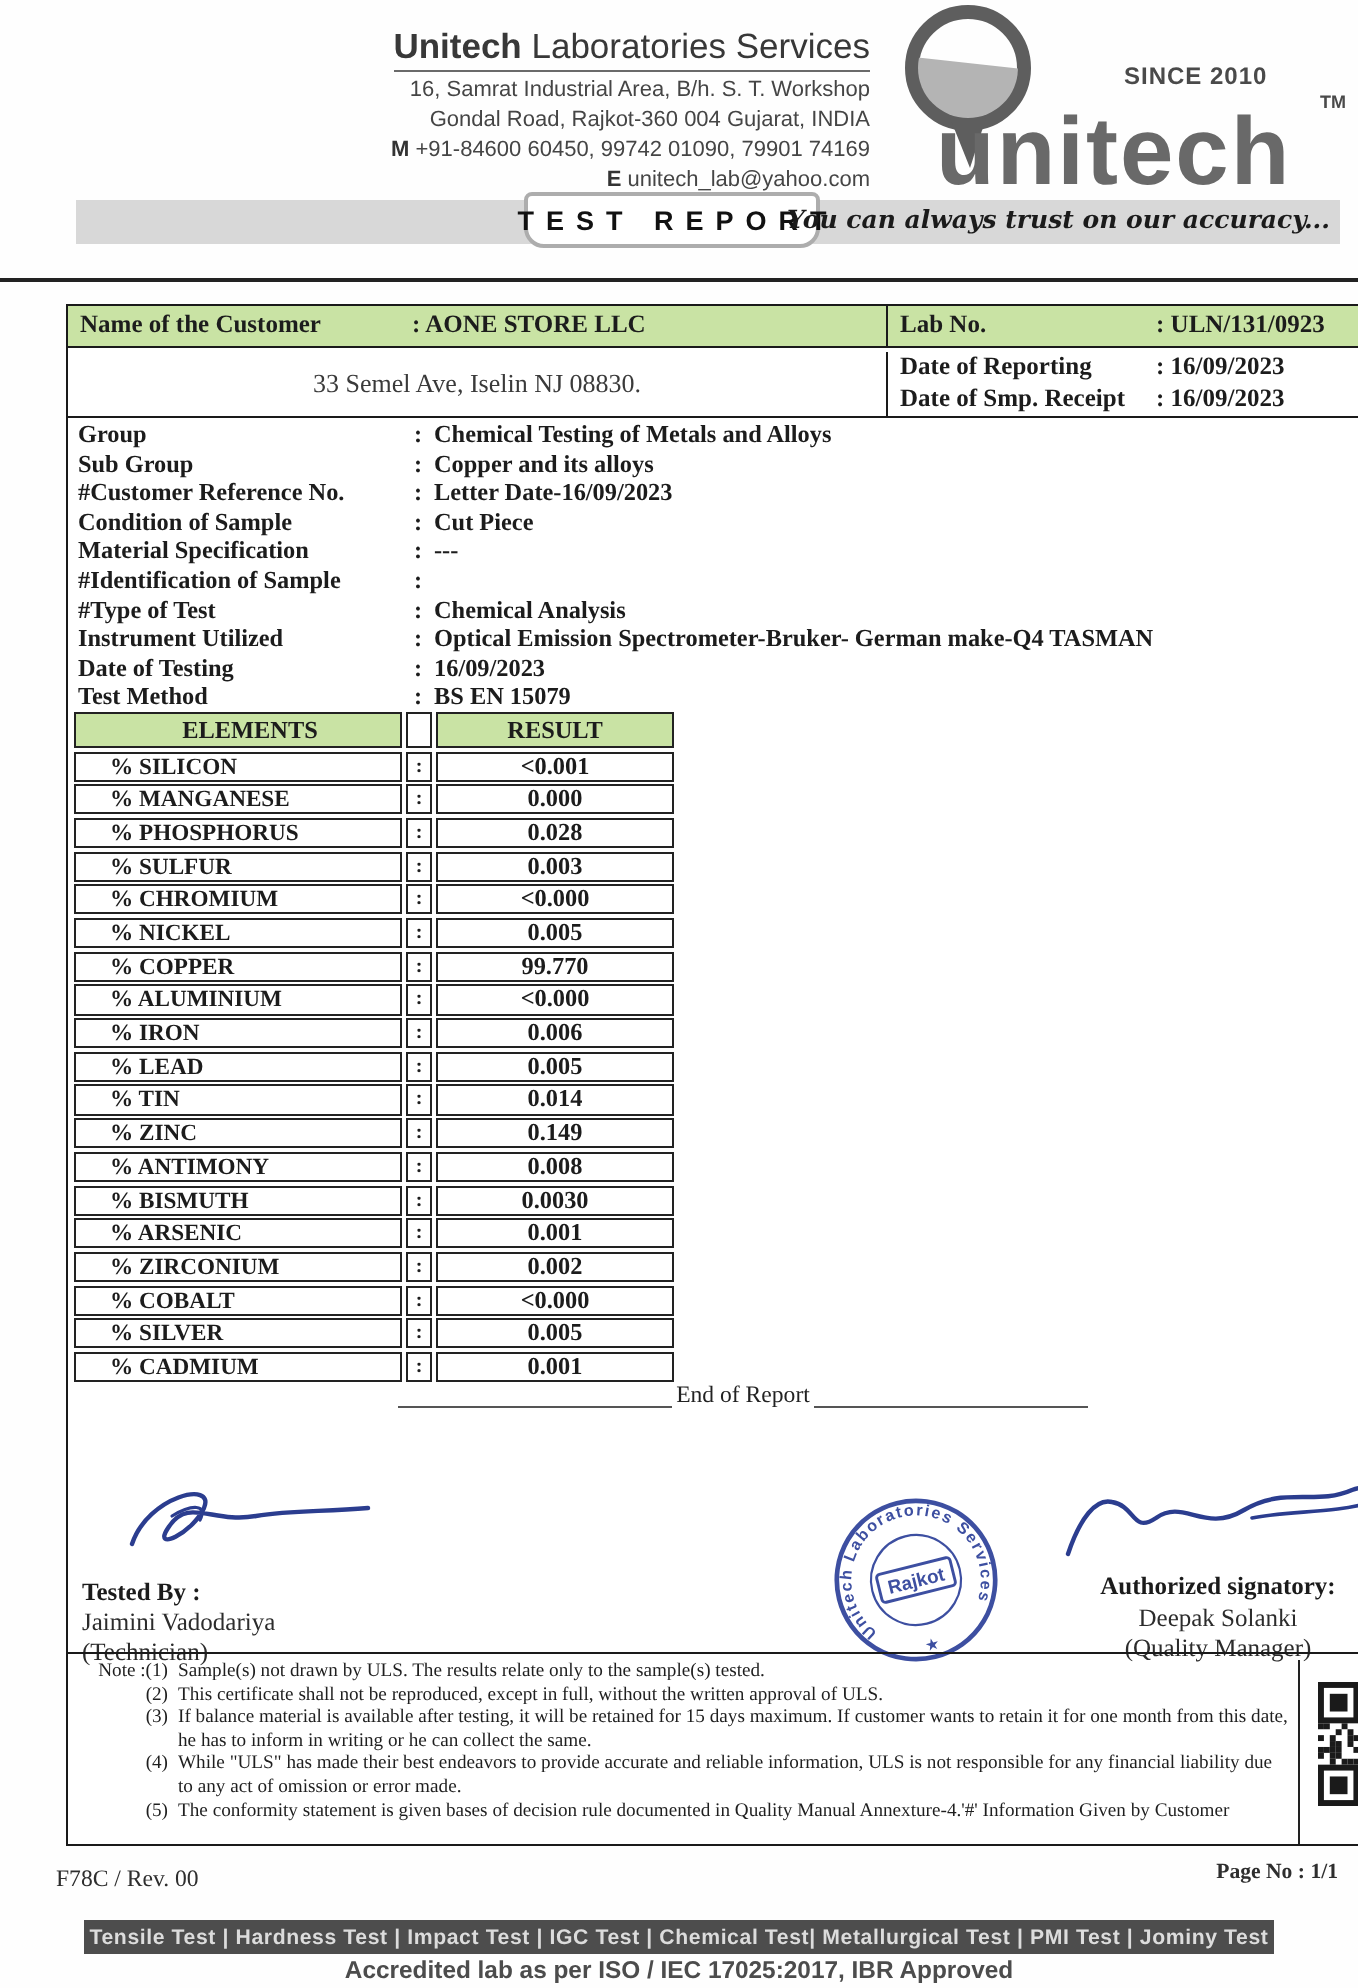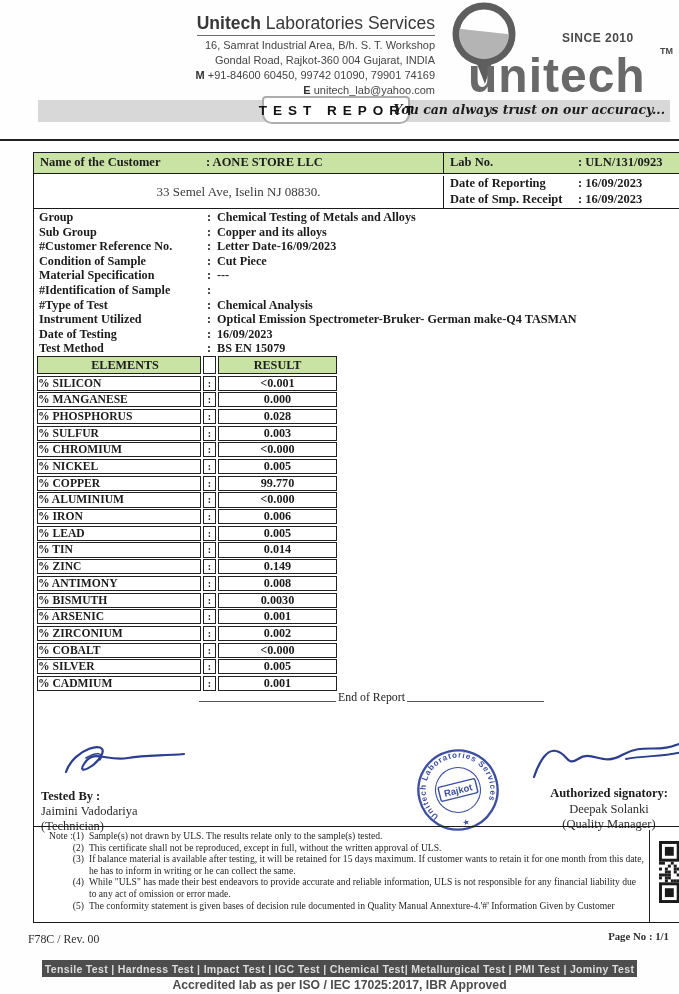--- a/index.html
+++ b/index.html
@@ -42,32 +42,32 @@
   .val { position:absolute; font-weight:bold; font-size:12.5px; white-space:nowrap; }
   .addr { position:absolute; width:100%; text-align:center; top:8px; font-size:13px; color:#3a3a3a; }
   
   .details { position:absolute; top:57px; left:5px; right:3px; }
   .drow { display:grid; grid-template-columns:168px 10px 1fr; height:14.6px;
           font-weight:bold; font-size:12.2px; line-height:14.6px; white-space:nowrap; }
   
   .etable { position:absolute; top:203px; left:3px; width:300px; display:flex; flex-direction:column; gap:1.6px; }
   .erow { display:flex; gap:2px; }
   .ecell { border:1.4px solid #222; background:#fff; }
-  .c-el { width:164px; }
+  .c-el { width:164px; padding-left:17px; }
   .c-colon { width:13px; text-align:center; }
   .c-res { width:119px; text-align:center; }
   .ehead .ecell { background:#c9e3a4; font-weight:bold; font-size:12.2px; line-height:16px; height:18px; }
   .ehead .c-el { text-align:center; padding-left:12px; }
   .ehead .c-colon { background:#fff; }
   .edata .ecell { font-weight:bold; height:15.1px; line-height:13.5px; }
   .edata .c-el { font-size:11.6px; }
   .edata .c-colon { font-size:10px; }
   .edata .c-res { font-size:12.2px; }
   
-  .endreport { position:absolute; top:537px; left:165px; width:345px; display:flex; align-items:flex-start; justify-content:center; }
+  .endreport { position:absolute; top:537px; left:165px; width:345px; display:flex; align-items:center; justify-content:center; }
   .endreport .rule { flex:1; border-bottom:1.2px solid #555; height:12px; }
   .endreport .txt { font-size:11.8px; padding:0 2px; color:#222; }
   
   .sig-svg { position:absolute; }
   .tested { position:absolute; top:636px; left:7px; font-size:12.5px; line-height:15px; color:#2c2c2c; }
   .tested .t1 { font-weight:bold; color:#1b1b1b; }
   .auth { position:absolute; top:633px; left:480px; width:190px; text-align:center;
           font-size:12.5px; line-height:15.5px; color:#2c2c2c; }
   .auth .t1 { font-weight:bold; color:#1b1b1b; }
   .stamp { position:absolute; top:592px; left:376px; }

